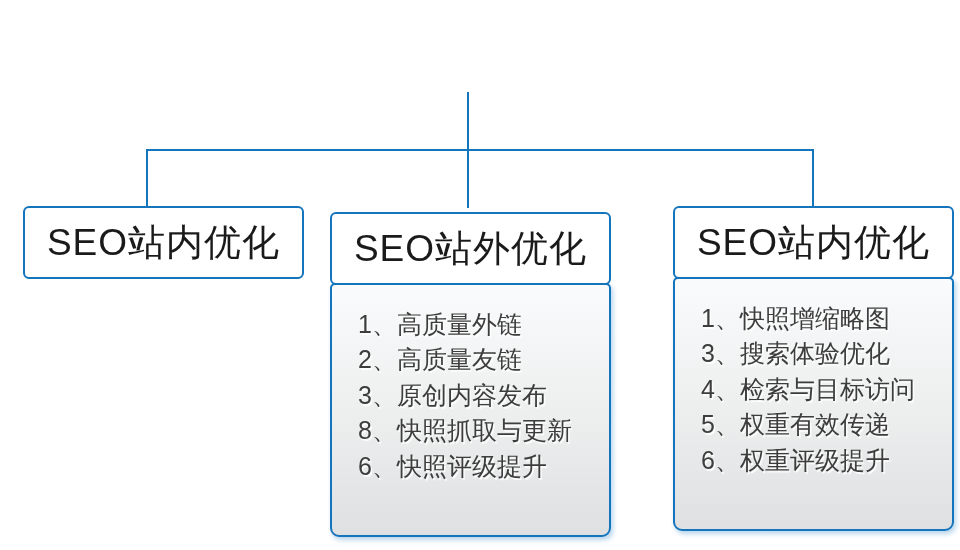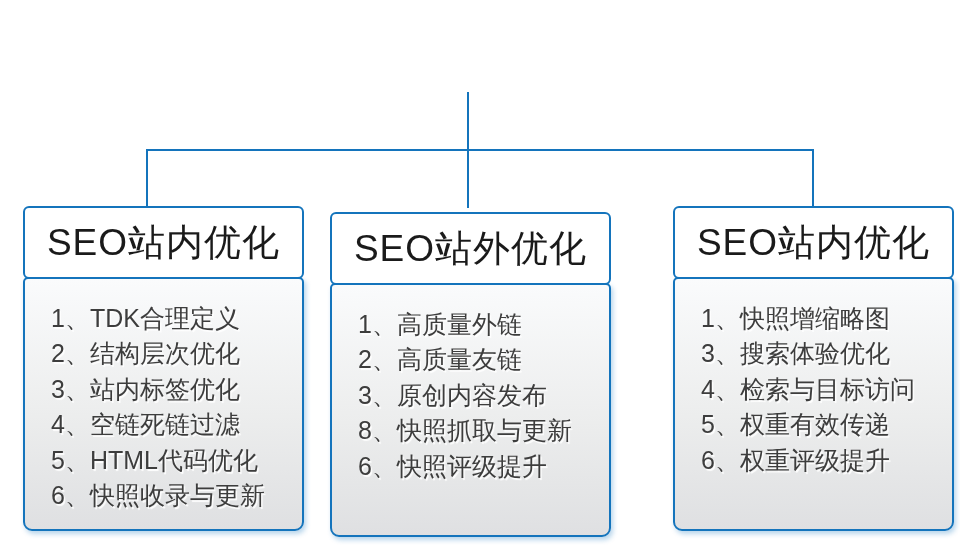--- a/index.html
+++ b/index.html
@@ -97,28 +97,20 @@
   <div class="line h" id="conn-horizontal"></div>
   <div class="line v" id="conn-drop-left"></div>
   <div class="line v" id="conn-drop-mid"></div>
   <div class="line v" id="conn-drop-right"></div>
 
 
   <div class="branch" id="branch-0">
     <div class="branch-header">
       <span>SEO站内优化</span>
     </div>
-    <div class="branch-body">
-      <div class="list-item">1、TDK合理定义</div>
-      <div class="list-item">2、结构层次优化</div>
-      <div class="list-item">3、站内标签优化</div>
-      <div class="list-item">4、空链死链过滤</div>
-      <div class="list-item">5、HTML代码优化</div>
-      <div class="list-item">6、快照收录与更新</div>
-    </div>
   </div>
 
   <div class="branch" id="branch-1">
     <div class="branch-header">
       <span>SEO站外优化</span>
     </div>
     <div class="branch-body">
       <div class="list-item">1、高质量外链</div>
       <div class="list-item">2、高质量友链</div>
       <div class="list-item">3、原创内容发布</div>

